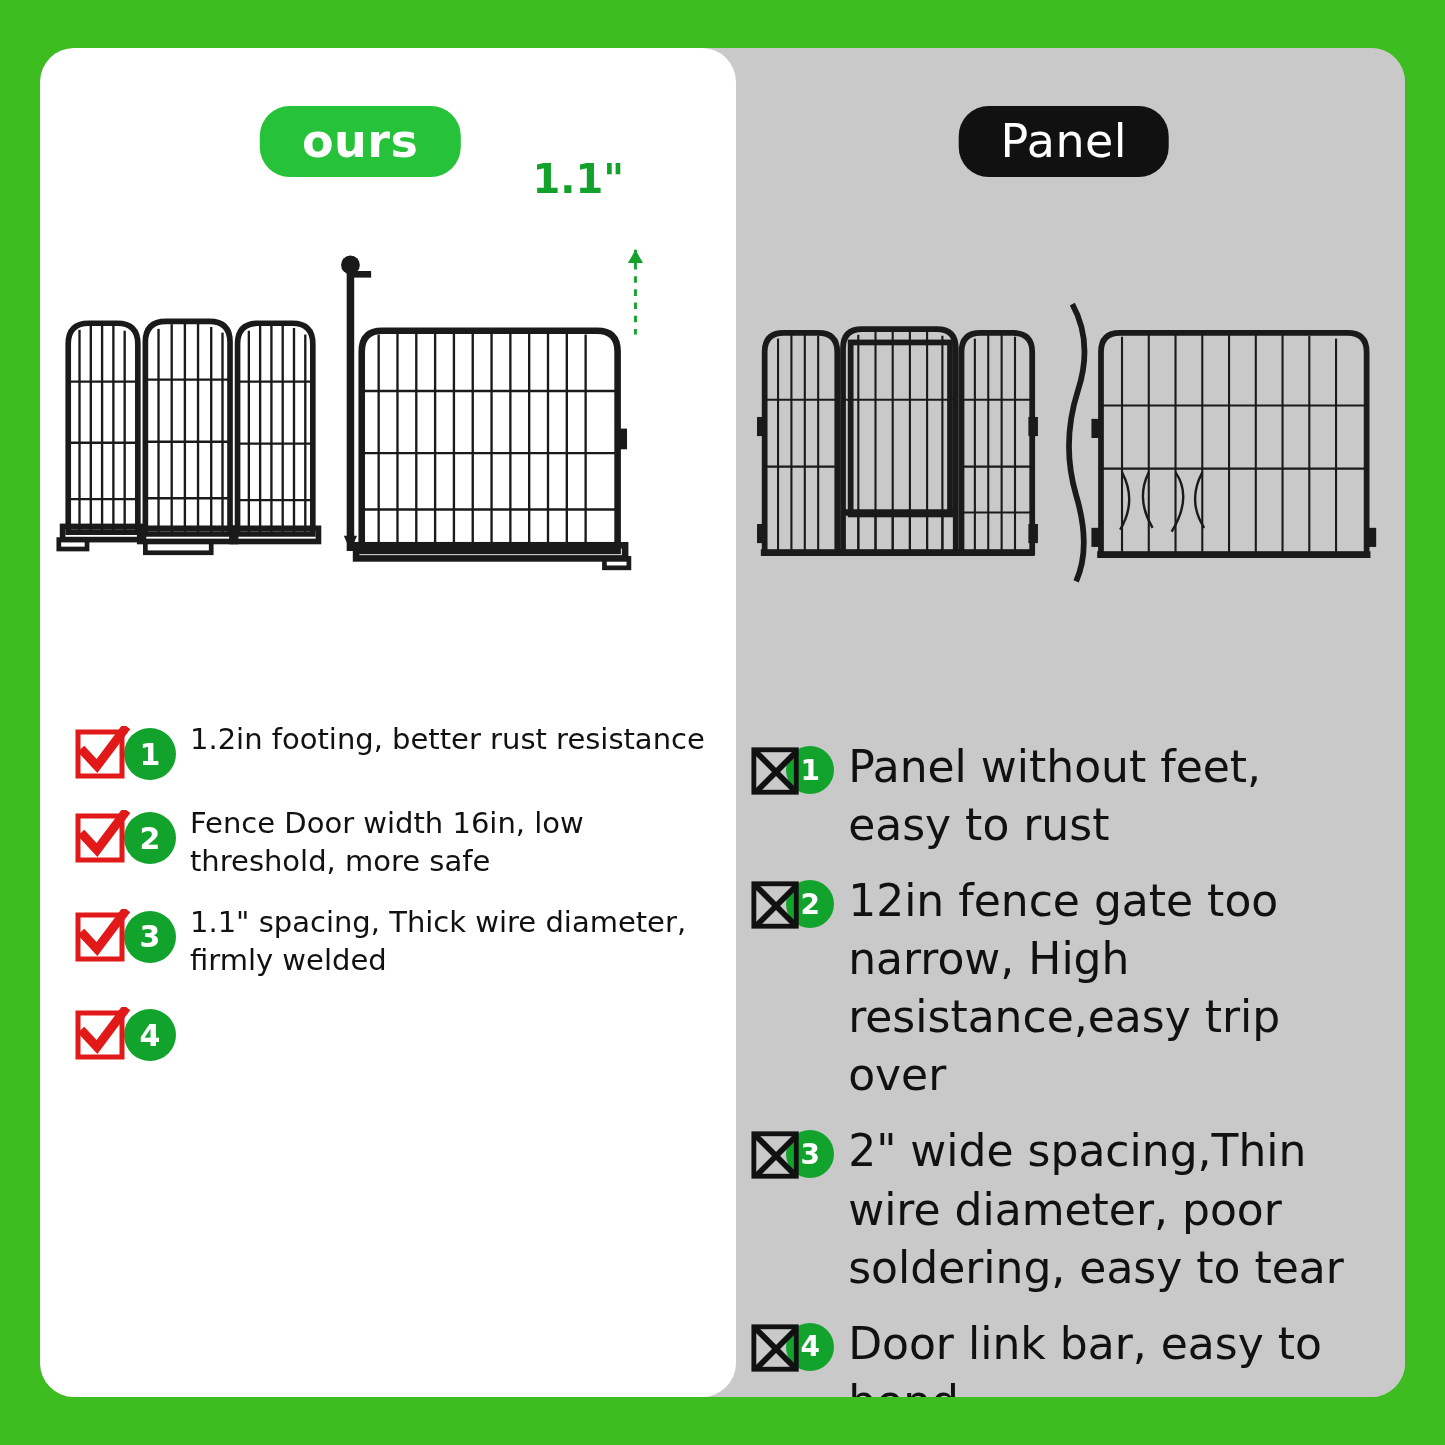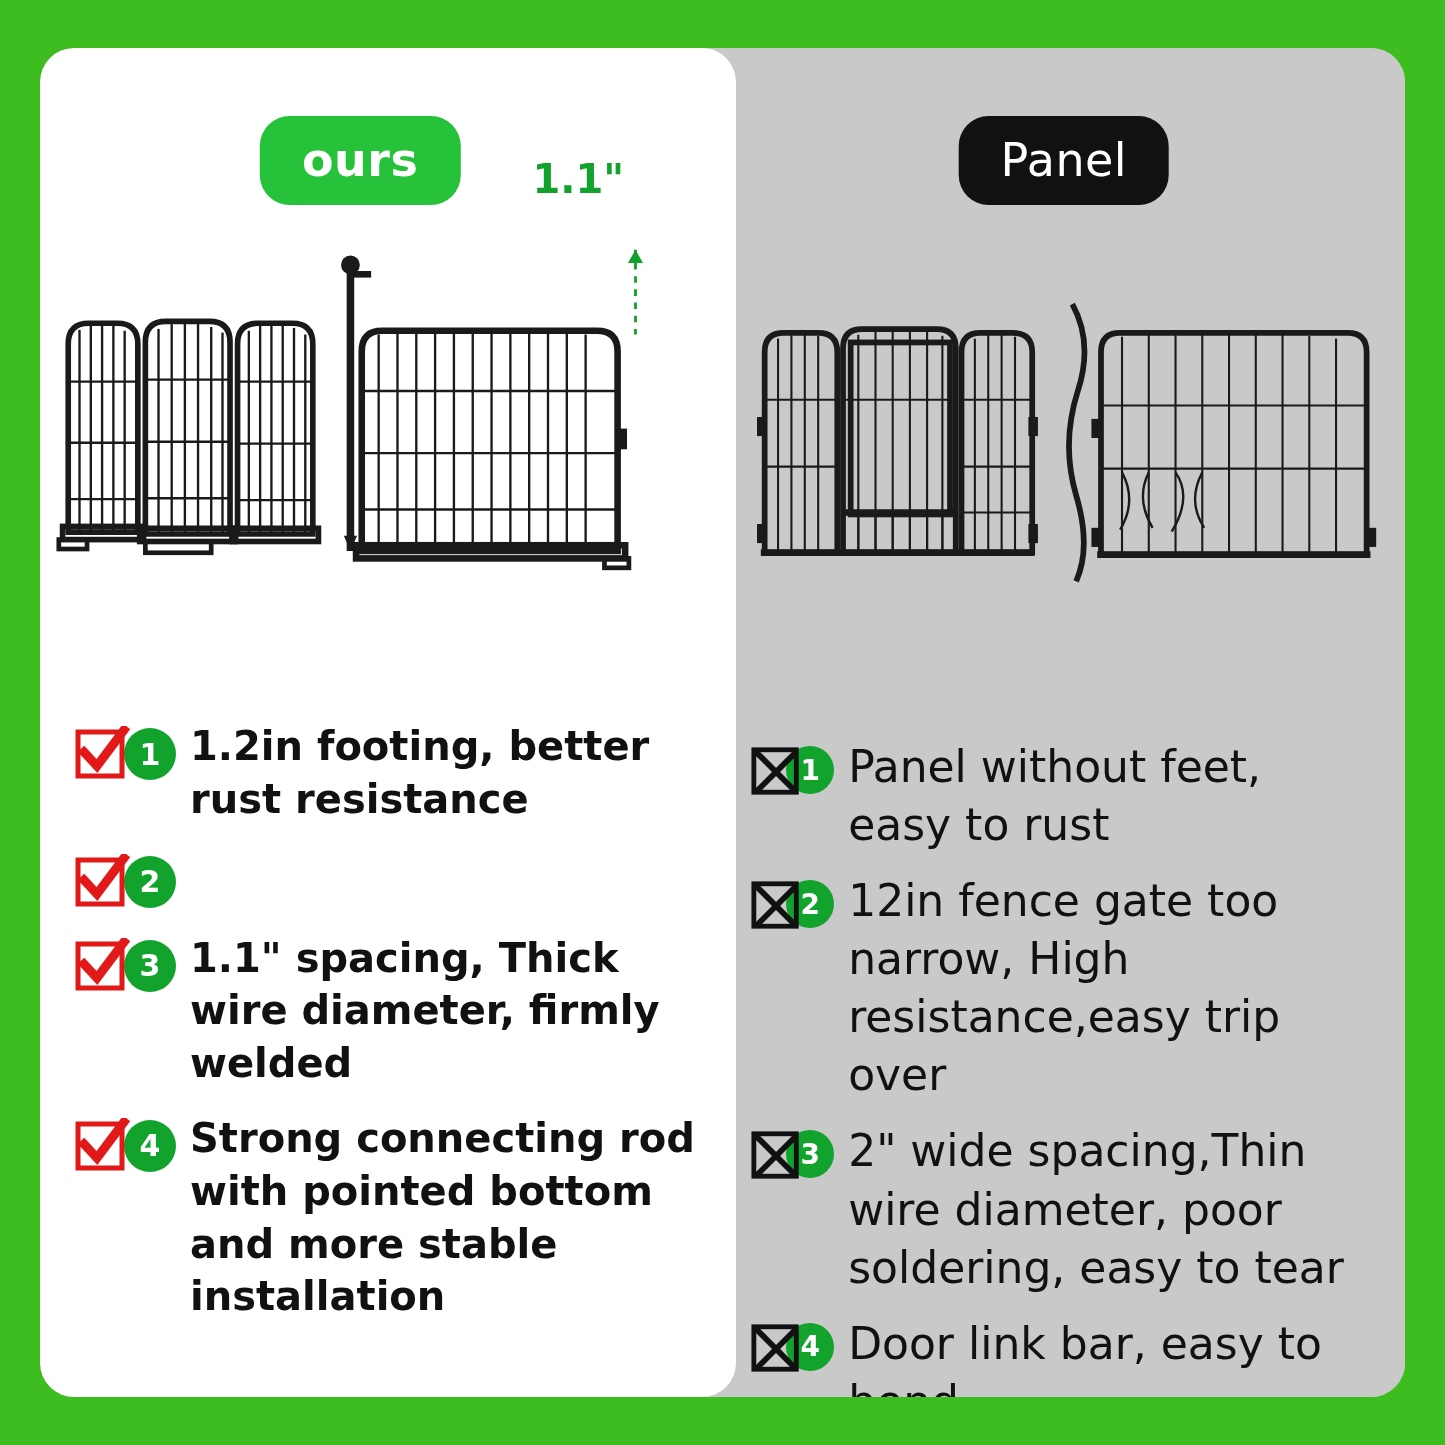--- a/index.html
+++ b/index.html
@@ -40,24 +40,24 @@
     z-index: 2;
   }
   .col-others {
     width: 49%;
     background: #c9c9c9;
   }
 
   
   .badge {
     position: absolute;
-    top: 68px;
+    top: 58px;
     left: 50%;
     transform: translateX(-50%);
-    padding: 19px 42px;
+    padding: 10px 42px;
     border-radius: 30px;
     color: #ffffff;
     font-size: 46px;
     line-height: 1.1;
     letter-spacing: 0.5px;
     white-space: nowrap;
   }
   .badge-ours {
     background: #25c23a;
     font-weight: bold;
@@ -122,21 +122,21 @@
     align-items: center;
     justify-content: center;
     margin-top: 8px;
     margin-left: -6px;
   }
   .feat-text {
     margin-left: 14px;
     color: #111111;
     line-height: 1.32;
   }
-  .features-ours .feat-text { font-size: 40px; font-weight: bold; }
+  .features-ours .feat-text { font-size: 29px; }
   .features-others .feat-text { font-size: 44px; }
   .features-others .feat { margin-bottom: 18px; }
   .features-others .num { width: 48px; height: 48px; font-size: 28px; margin-left: -18px; }
   .features-others .feat-mark { width: 54px; height: 54px; }
 </style>
 </head>
 <body>
 
 <div class="stage">
   <div class="card">
@@ -253,20 +253,21 @@
         </div>
 
         <div class="feat">
           <div class="feat-mark">
             <svg width="56" height="56" viewBox="0 0 56 56">
               <rect x="4" y="6" width="44" height="44" fill="none" stroke="#e11919" stroke-width="5"></rect>
               <path d="M10 26 L23 40 L50 4" fill="none" stroke="#e11919" stroke-width="9" stroke-linecap="square"></path>
             </svg>
           </div>
           <div class="num">2</div>
+          <div class="feat-text">Fence Door width 16in, low threshold, more safe</div>
         </div>
 
         <div class="feat">
           <div class="feat-mark">
             <svg width="56" height="56" viewBox="0 0 56 56">
               <rect x="4" y="6" width="44" height="44" fill="none" stroke="#e11919" stroke-width="5"></rect>
               <path d="M10 26 L23 40 L50 4" fill="none" stroke="#e11919" stroke-width="9" stroke-linecap="square"></path>
             </svg>
           </div>
           <div class="num">3</div>
@@ -274,21 +275,20 @@
         </div>
 
         <div class="feat">
           <div class="feat-mark">
             <svg width="56" height="56" viewBox="0 0 56 56">
               <rect x="4" y="6" width="44" height="44" fill="none" stroke="#e11919" stroke-width="5"></rect>
               <path d="M10 26 L23 40 L50 4" fill="none" stroke="#e11919" stroke-width="9" stroke-linecap="square"></path>
             </svg>
           </div>
           <div class="num">4</div>
-          <div class="feat-text">Strong connecting rod with pointed bottom and more stable installation</div>
         </div>
 
       </div>
     </div>
 
     <div class="col col-others">
 
       <div class="badge badge-others">Panel</div>
 
       <div class="fence-wrap">

